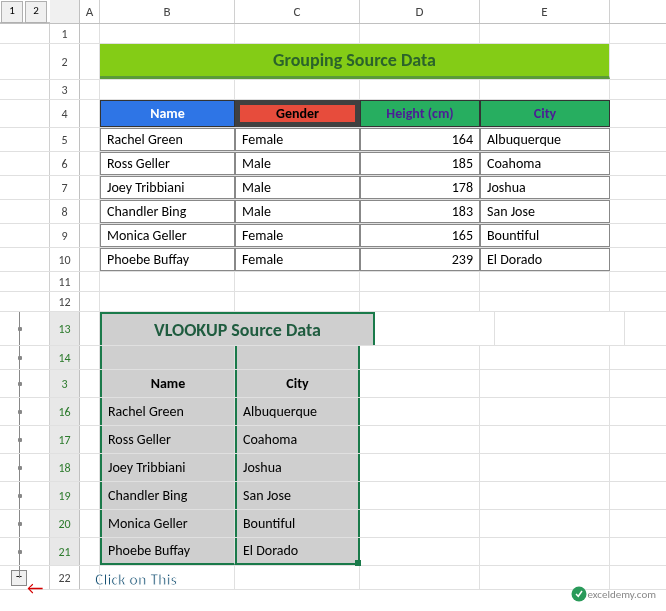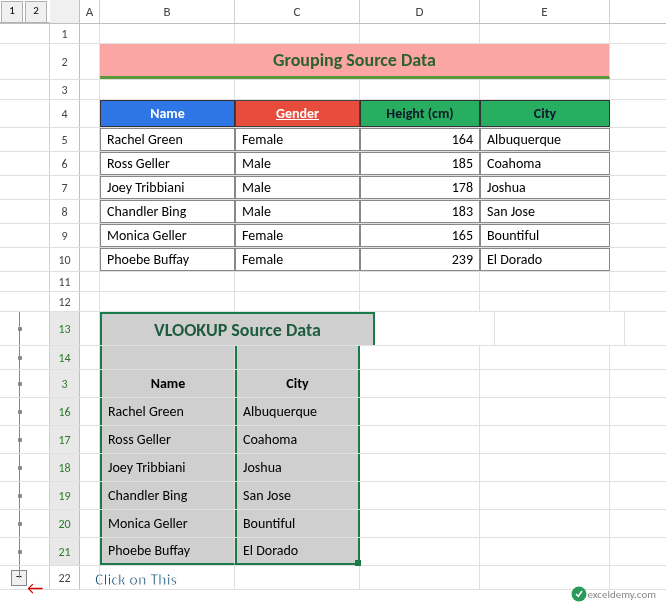--- a/index.html
+++ b/index.html
@@ -26,26 +26,26 @@
 .outline-line { position: absolute; left: 19px; top: 0; bottom: 0; width: 1px; background: #888; }
 .outline-line-top { position: absolute; left: 19px; top: 0; height: 50%; width: 1px; background: #888; }
 .row-head { width: 30px; text-align: center; font-size: 12px; color: #444; border-right: 1px solid #c0c0c0; display: flex; align-items: center; justify-content: center; background: #fff; }
 .row-head.grouped { background: #e8e8e8; color: #2b7a2b; }
 .cell { border-right: 1px solid #e0e0e0; padding: 3px 6px; display: flex; align-items: center; background: #fff; }
 .h-18 { height: 20px; }
 .h-28 { height: 28px; }
 .h-24 { height: 24px; }
 
 
-.title-cell { background: #fca5a5; color: #2b632b; font-weight: bold; font-size: 18px; justify-content: center; border-bottom: 3px solid #5a9a3a; }
+.title-cell { background: #84cc16; color: #2b632b; font-weight: bold; font-size: 18px; justify-content: center; border-bottom: 3px solid #5a9a3a; }
 
 
 .hdr-blue { background: #2e75e6; color: #fff; font-weight: bold; justify-content: center; border: 1px solid #333; }
-.hdr-red { background: #e74c3c; color: #ffffff; font-weight: bold; justify-content: center; border: 1px solid #404040; text-decoration: underline; }
-.hdr-green { background: #27ae60; color: #0f172a; font-weight: bold; justify-content: center; border: 1px solid #333; }
+.hdr-red { background: #e74c3c; color: #000000; font-weight: bold; justify-content: center; border: 5px solid #404040; }
+.hdr-green { background: #27ae60; color: #4c1d95; font-weight: bold; justify-content: center; border: 1px solid #333; }
 
 
 .data-cell { border: 1px solid #888; }
 .num-cell { justify-content: flex-end; }
 
 
 .src-title { background: #cfcfcf; color: #1f5c3f; font-size: 18px; font-weight: bold; justify-content: center; border: 2px solid #1a7a4a; border-bottom: none; }
 .src-hdr { background: #cfcfcf; font-weight: bold; justify-content: center; border-left: 2px solid #1a7a4a; }
 .src-hdr.last { border-right: 2px solid #1a7a4a; }
 .src-cell { background: #cfcfcf; border-left: 2px solid #1a7a4a; }

